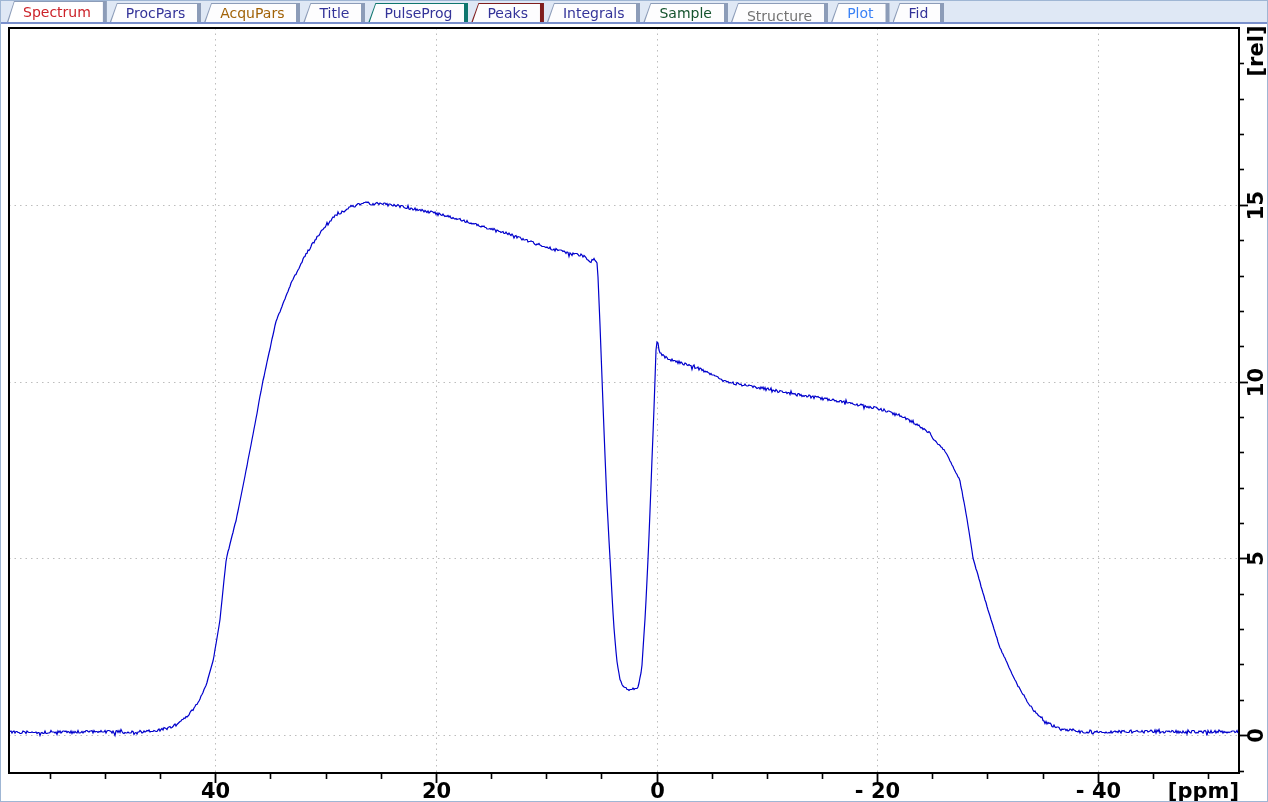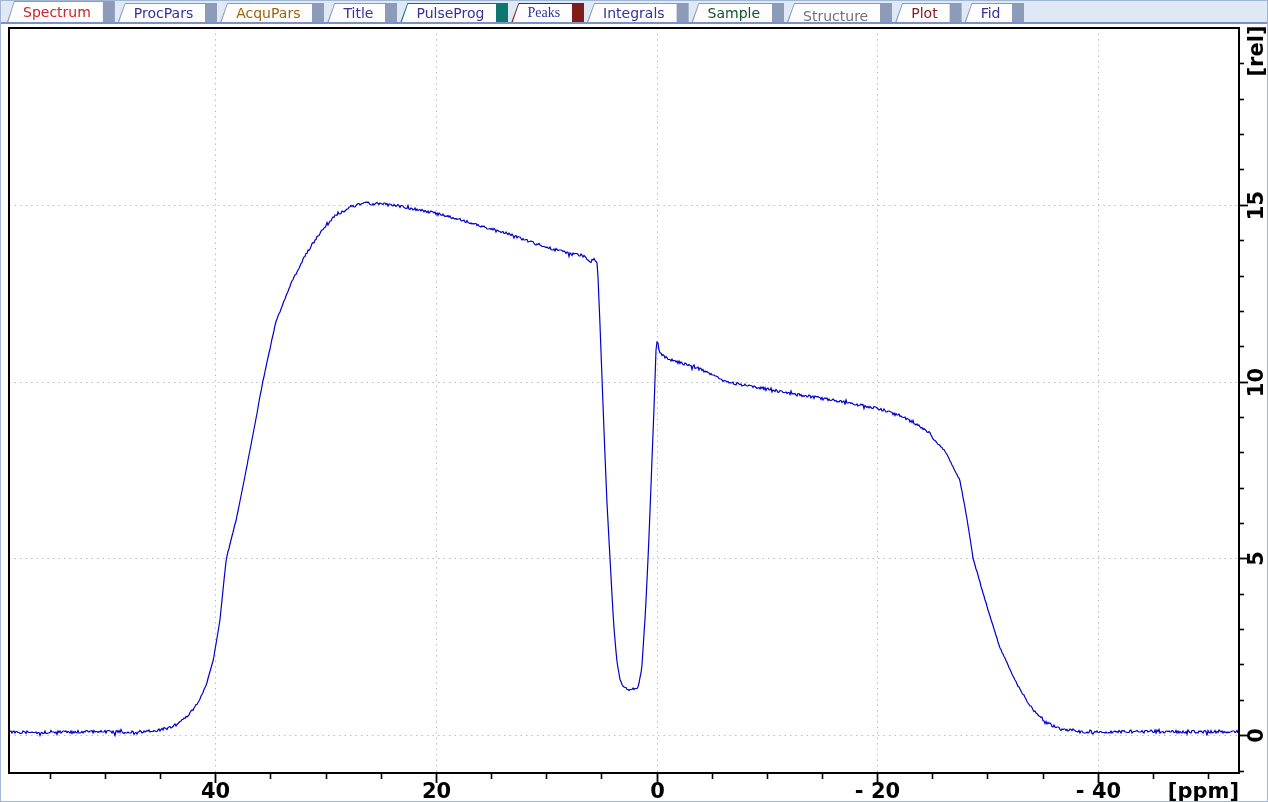--- a/index.html
+++ b/index.html
@@ -3,21 +3,21 @@
 <meta charset="utf-8">
 <style>
   html,body{margin:0;padding:0;background:#ffffff;}
   body{font-family:"DejaVu Sans","Liberation Sans",sans-serif;}
   .window{position:relative;width:1268px;height:802px;background:#ffffff;
           box-sizing:border-box;border:1px solid #9fb6d4;overflow:hidden;}
   .tabbar{display:flex;align-items:flex-end;height:21px;background:#dfe8f5;
           padding-left:6px;gap:3px;}
   .tab{position:relative;background:#8c9cb8;height:19px;margin-top:1px;
        clip-path:polygon(7px 0,100% 0,100% 100%,0 100%);
-       padding:1px 12px 0 1px;box-sizing:border-box;cursor:pointer;flex:0 0 auto;}
+       padding:1px 4px 0 1px;box-sizing:border-box;cursor:pointer;flex:0 0 auto;}
   .tab.active{height:21px;margin-top:0;}
   .tab-inner{background:#fdfdfe;height:100%;display:flex;align-items:center;
        clip-path:polygon(6.5px 0,100% 0,100% 100%,0 100%);
        padding:0 12px 1px 15px;font-size:14px;color:#333399;white-space:nowrap;}
   .tab.active .tab-inner{color:#cc2229;background:#ffffff;}
   .tab-underline{height:2px;background:#7a90cc;width:100%;}
   .plot-area{position:absolute;top:23px;left:0;width:1268px;height:779px;background:#ffffff;}
   svg text{font-family:"DejaVu Sans","Liberation Sans",sans-serif;}
 </style>
 </head>
@@ -43,21 +43,21 @@
       <div class="tab" style="background: rgb(140, 156, 184);">
         <div class="tab-inner">
           <span style="color: rgb(51, 51, 153);">Title</span>
         </div>
       </div>
       <div class="tab" style="background: #0f766e;">
         <div class="tab-inner">
           <span style="color: rgb(51, 51, 153);">PulseProg</span>
         </div>
       </div>
-      <div class="tab" style="background: #7f1d1d; font-family: Liberation Serif, serif;">
+      <div class="tab" style="background: #7f1d1d;">
         <div class="tab-inner">
           <span style="color: rgb(51, 51, 153);">Peaks</span>
         </div>
       </div>
       <div class="tab" style="background: rgb(140, 156, 184);">
         <div class="tab-inner">
           <span style="color: rgb(51, 51, 153);">Integrals</span>
         </div>
       </div>
       <div class="tab" style="background: rgb(140, 156, 184);">
@@ -65,21 +65,21 @@
           <span style="color: #14532d;">Sample</span>
         </div>
       </div>
       <div class="tab" style="background: rgb(140, 156, 184);">
         <div class="tab-inner">
           <span style="color: #737373; margin-top: 6px;">Structure</span>
         </div>
       </div>
       <div class="tab" style="background: rgb(140, 156, 184);">
         <div class="tab-inner">
-          <span style="color: #7f1d1d;">Plot</span>
+          <span style="color: #3b82f6;">Plot</span>
         </div>
       </div>
       <div class="tab" style="background: rgb(140, 156, 184); text-align: right;">
         <div class="tab-inner">
           <span style="color: rgb(51, 51, 153);">Fid</span>
         </div>
       </div>
     </div>
   <div class="tab-underline"></div>
   <div class="plot-area">

